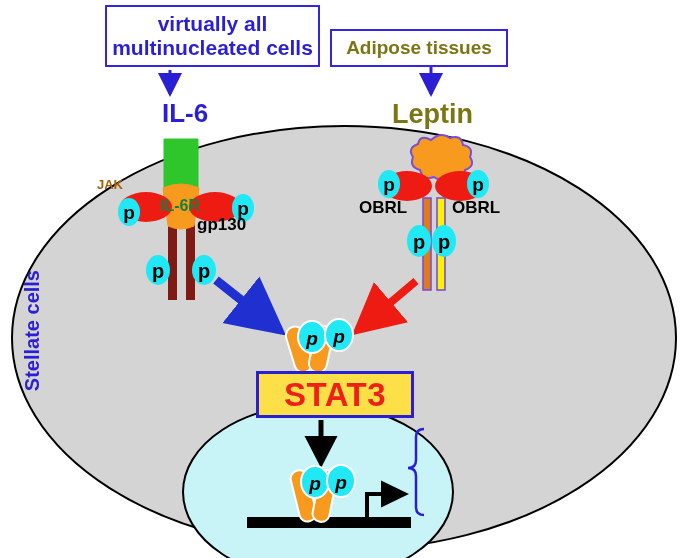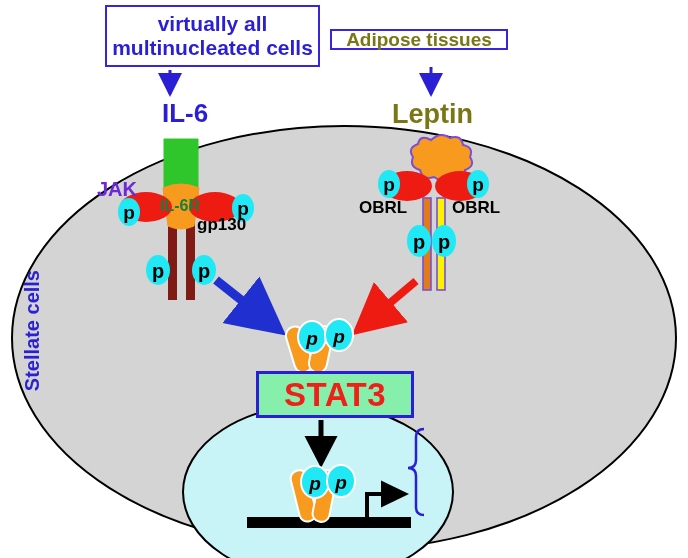--- a/index.html
+++ b/index.html
@@ -46,42 +46,42 @@
     white-space: pre-line;
   }
   #box-il6-source {
     left: 62px; top: 5px; width: 215px; height: 62px; margin-left: 43px;
   }
   #box-il6-source .srcbox-text {
     color: #2a1fd4;
     font-size: 21px;
   }
   #box-leptin-source {
-    left: 330px; top: 29px; width: 178px; height: 21px;
+    left: 330px; top: 29px; width: 178px; height: 38px;
   }
   #box-leptin-source .srcbox-text {
     color: #7b7615;
     font-size: 19px;
   }
   
   #label-il6 {
     left: 162px; top: 99px;
     color: #2a1fd4;
     font-size: 26px;
   }
   #label-leptin {
     left: 392px; top: 99px;
     color: #7b7615;
     font-size: 27px;
   }
   
   #label-jak {
     left: 97px; top: 178px;
-    color: #6d28d9;
-    font-size: 20px;
+    color: #a16207;
+    font-size: 13px;
   }
   #label-il6r {
     left: 160px; top: 197px;
     color: #15803d;
     font-size: 16px;
   }
   #label-gp130 {
     left: 197px; top: 215px;
     color: #000000;
     font-size: 17px;
@@ -93,21 +93,21 @@
   }
   #label-obrl-right {
     left: 452px; top: 198px;
     color: #000000;
     font-size: 17px;
   }
   
   #box-stat3 {
     position: absolute;
     left: 256px; top: 371px; width: 158px; height: 47px;
-    background: #86efac;
+    background: #fde047;
     border: 3px solid #2a1fd4;
     box-sizing: border-box;
     display: flex;
     align-items: center;
     justify-content: center;
   }
   #box-stat3 .stat3-text {
     color: #ef2018;
     font-size: 33px;
     font-weight: bold;

